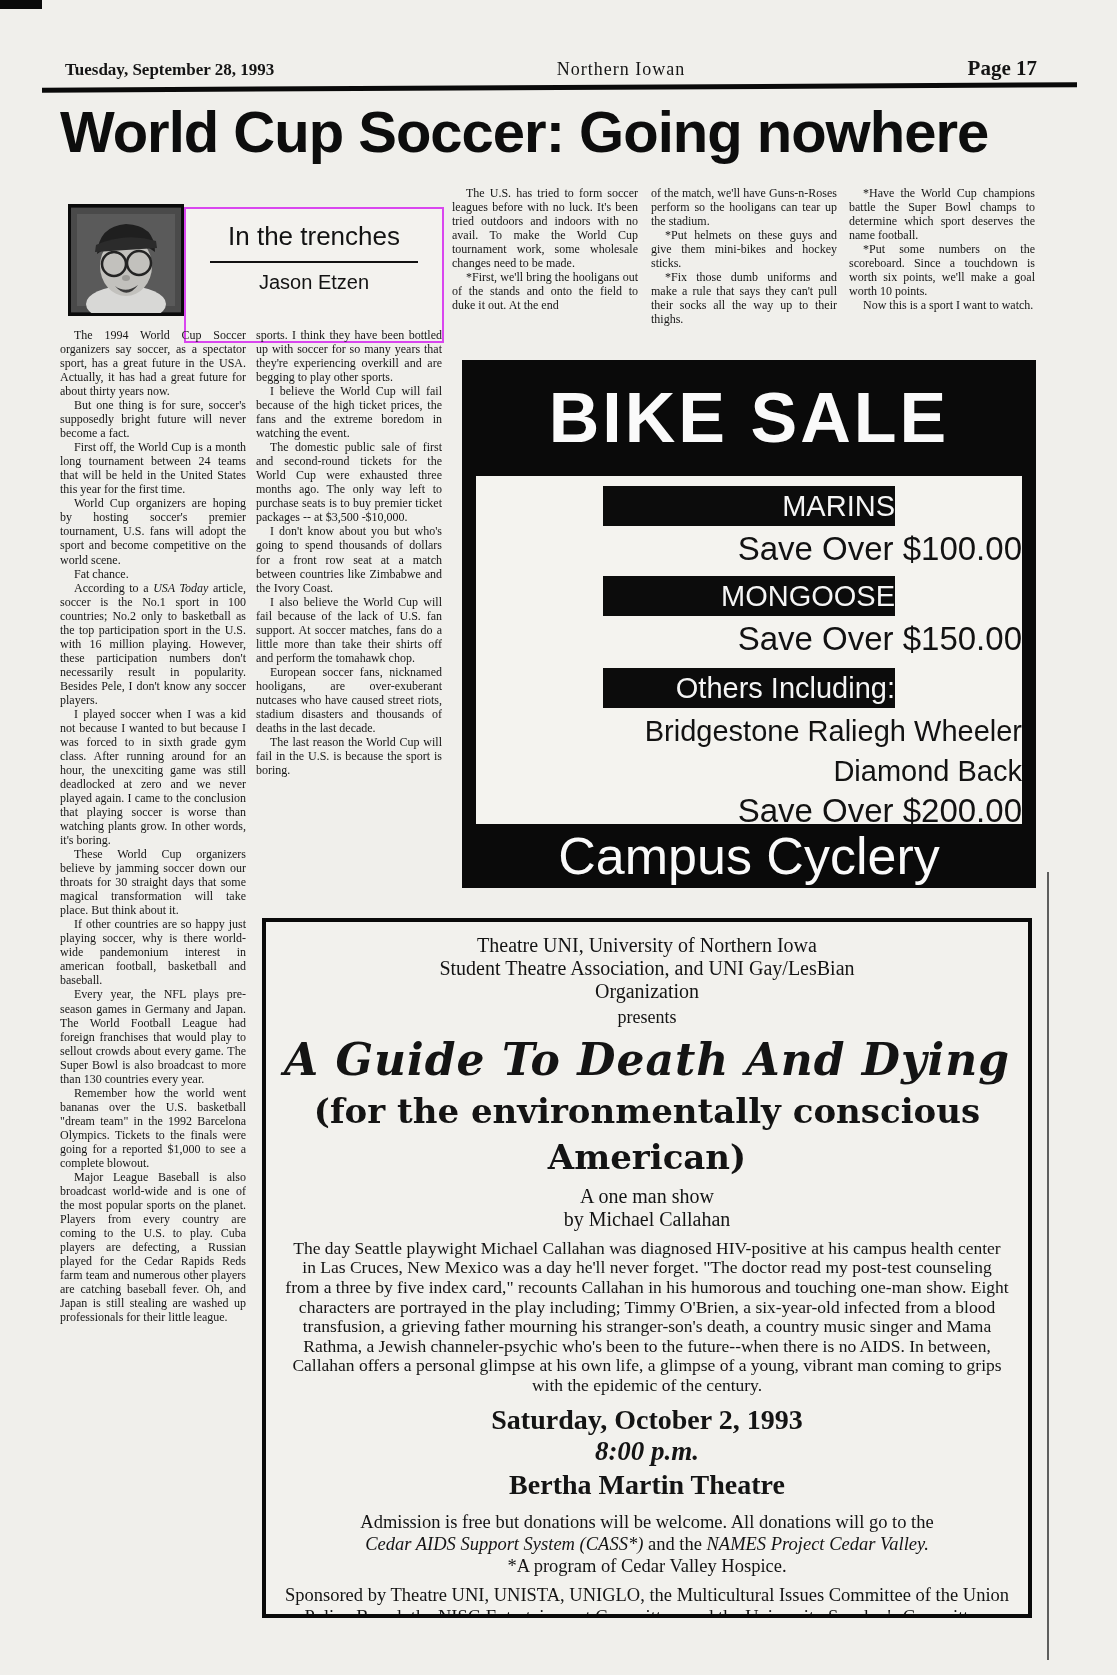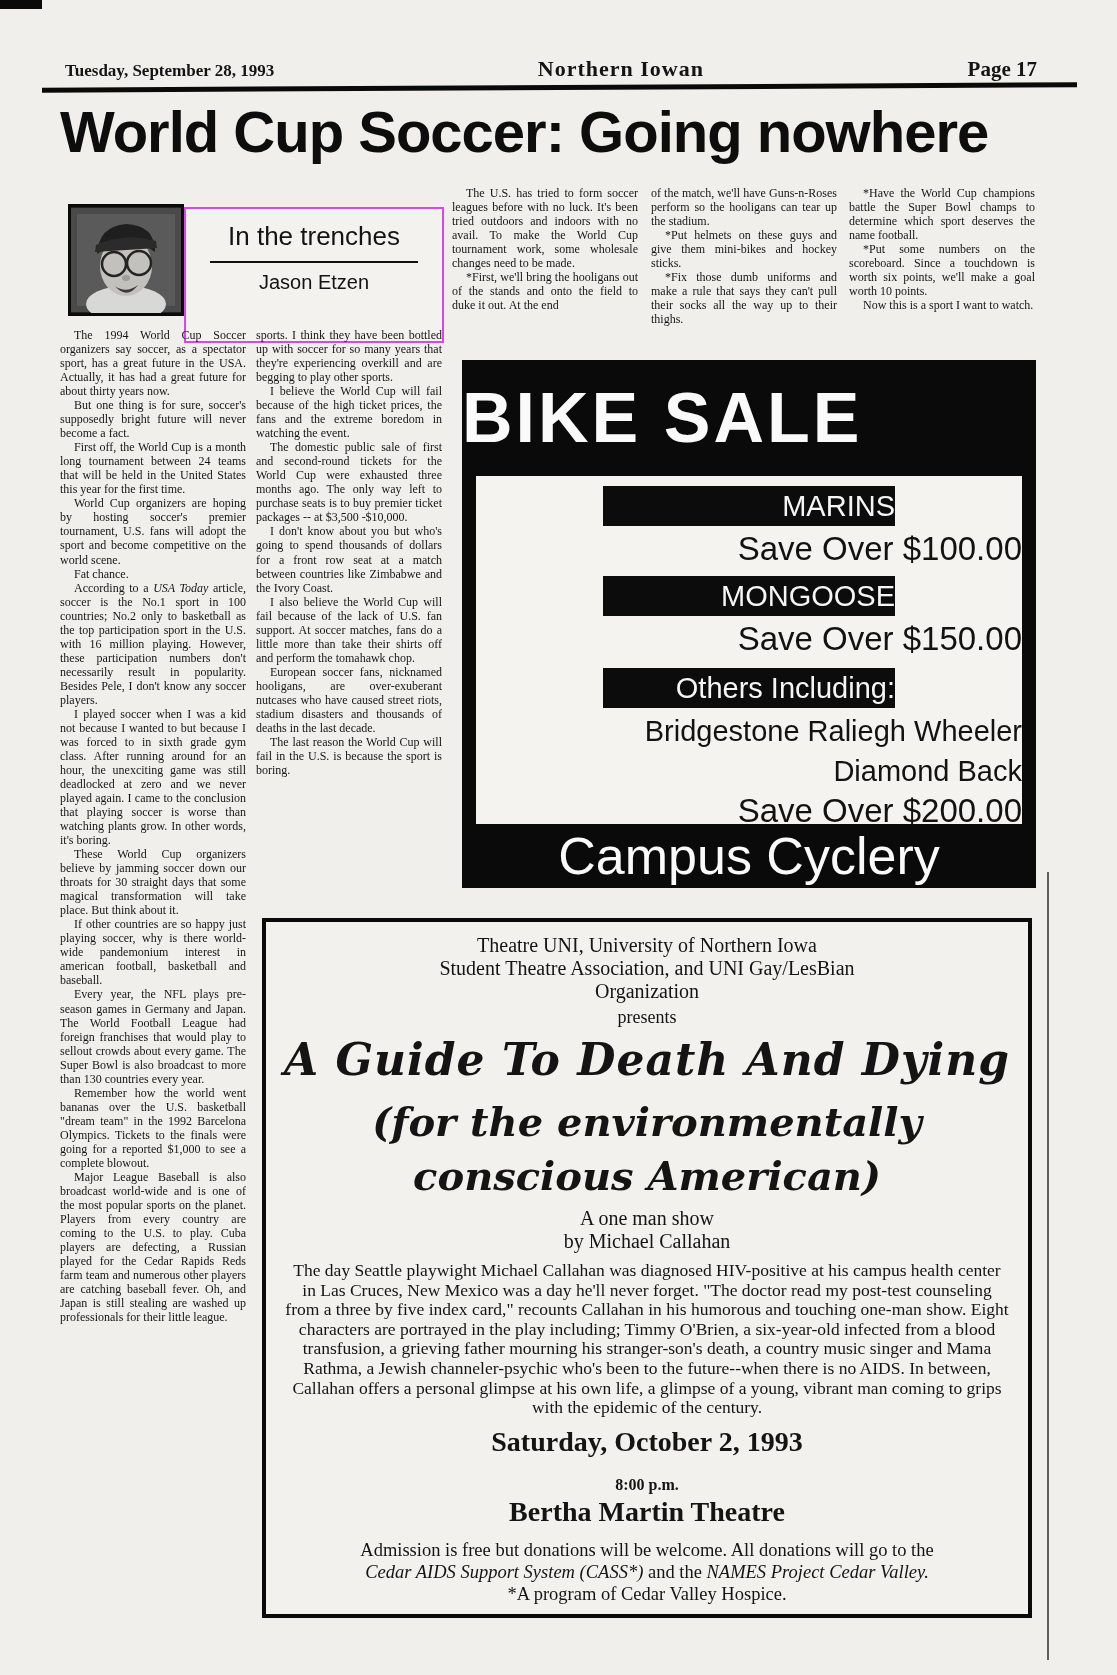--- a/index.html
+++ b/index.html
@@ -8,21 +8,21 @@
     background:#f0efeb;color:#141414;overflow:hidden;
     font-family:"Liberation Serif", serif;
     padding-left:36px;
   }
   
   .scan-corner{position:absolute;left:0;top:0;width:42px;height:9px;background:#0a0a0a;}
   .scan-line-right{position:absolute;left:1047px;top:872px;width:2px;height:788px;background:#2e2e2e;opacity:.75;}
   
   .masthead{position:absolute;left:65px;top:56px;width:972px;display:flex;justify-content:space-between;align-items:baseline;}
   .masthead .m-date{font-size:17px;font-weight:bold;}
-  .masthead .m-pub{font-size:22px;font-weight:bold;letter-spacing:1px;}
+  .masthead .m-pub{font-size:18px;font-weight:normal;letter-spacing:1px;}
   .masthead .m-page{font-size:21px;font-weight:bold;}
   .masthead-rule{position:absolute;left:42px;top:85px;width:1035px;height:5px;background:#0a0a0a;transform:rotate(-0.3deg);}
   
   .headline{position:absolute;left:60px;top:98px;margin:0;width:1000px;
     font-family:"Liberation Sans", sans-serif;font-size:58px;letter-spacing:-1px;color:#0d0d0d;white-space:nowrap;}
   .hl-bold{font-weight:bold;}
   .hl-reg{font-weight:bold;}
   
   .photo-frame{position:absolute;left:68px;top:204px;width:116px;height:112px;background:#222;border:3px solid #0a0a0a;box-sizing:border-box;}
   .photo-frame svg{display:block;width:100%;height:100%;}
@@ -35,40 +35,40 @@
   .col p{margin:0;text-indent:14px;}
   .col p.no-indent{text-indent:0;}
   .col1{left:60px;top:328px;}
   .col2{left:256px;top:328px;}
   .col3{left:452px;top:186px;}
   .col4{left:651px;top:186px;}
   .col5{left:849px;top:186px;}
   .ital{font-style:italic;}
   
   .bike-ad{position:absolute;left:462px;top:360px;width:574px;height:528px;background:#0a0a0a;font-family:"Liberation Sans", sans-serif;}
-  .bike-top{height:116px;display:flex;align-items:center;justify-content:flex-start;}
+  .bike-top{height:116px;display:flex;align-items:center;justify-content:center;}
   .bike-title{color:#fafafa;font-size:70px;font-weight:bold;letter-spacing:3px;}
   .bike-inner{margin:0 14px;height:348px;background:#f4f3ef;text-align:right;overflow:hidden;}
   .bike-bar{width:292px;margin:10px auto 0 auto;background:#0c0c0c;color:#f5f5f5;font-size:29px;line-height:40px;}
   .bike-bar.second{margin-top:8px;}
   .bike-deal{font-size:33px;color:#121212;margin-top:4px;}
   .bike-brands{font-size:29px;color:#121212;margin-top:6px;line-height:1.18;}
   .bike-footer{height:64px;display:flex;align-items:center;justify-content:center;}
   .bike-store{color:#fafafa;font-size:52px;}
   
   .theatre-ad{position:absolute;left:262px;top:918px;width:770px;height:700px;border:4px solid #0a0a0a;box-sizing:border-box;background:#f2f1ed;text-align:center;overflow:hidden;}
   .th-presenter{font-size:20px;line-height:1.15;margin:0 auto;padding-top:12px;max-width:640px;}
   .th-presents{font-size:18px;margin-top:4px;}
   .th-title{font-family:"DejaVu Serif", serif;font-style:italic;font-weight:bold;font-size:44px;line-height:1.25;margin-top:4px;letter-spacing:1px;}
-  .th-subtitle{font-family:"DejaVu Serif", serif;font-style:italic;font-weight:bold;font-size:40px;line-height:1.35;margin-top:8px;}
+  .th-subtitle{font-family:"DejaVu Serif", serif;font-weight:bold;font-size:34px;line-height:1.35;margin-top:2px;}
   .th-show{font-size:20px;margin-top:4px;line-height:1.15;}
   .th-author{font-size:20px;line-height:1.15;}
   .th-body{font-size:17.5px;line-height:1.12;margin:8px auto 0 auto;max-width:724px;}
   .th-date{font-size:28px;font-weight:bold;margin-top:8px;line-height:1.15;}
-  .th-time{font-size:16px;font-weight:bold;margin-top:18px;line-height:1.15;}
+  .th-time{font-size:27px;font-weight:bold;margin-top:0;line-height:1.15;font-style:italic;}
   .th-venue{font-size:28px;font-weight:bold;margin-top:2px;line-height:1.15;}
   .th-admission{font-size:18.5px;line-height:1.2;margin:10px auto 0 auto;max-width:620px;}
   .th-sponsors{font-size:18.5px;line-height:1.2;margin:6px auto 0 auto;max-width:760px;}
 </style>
 </head>
 <body>
 
 <div class="page">
 
   <div class="scan-corner"></div>

